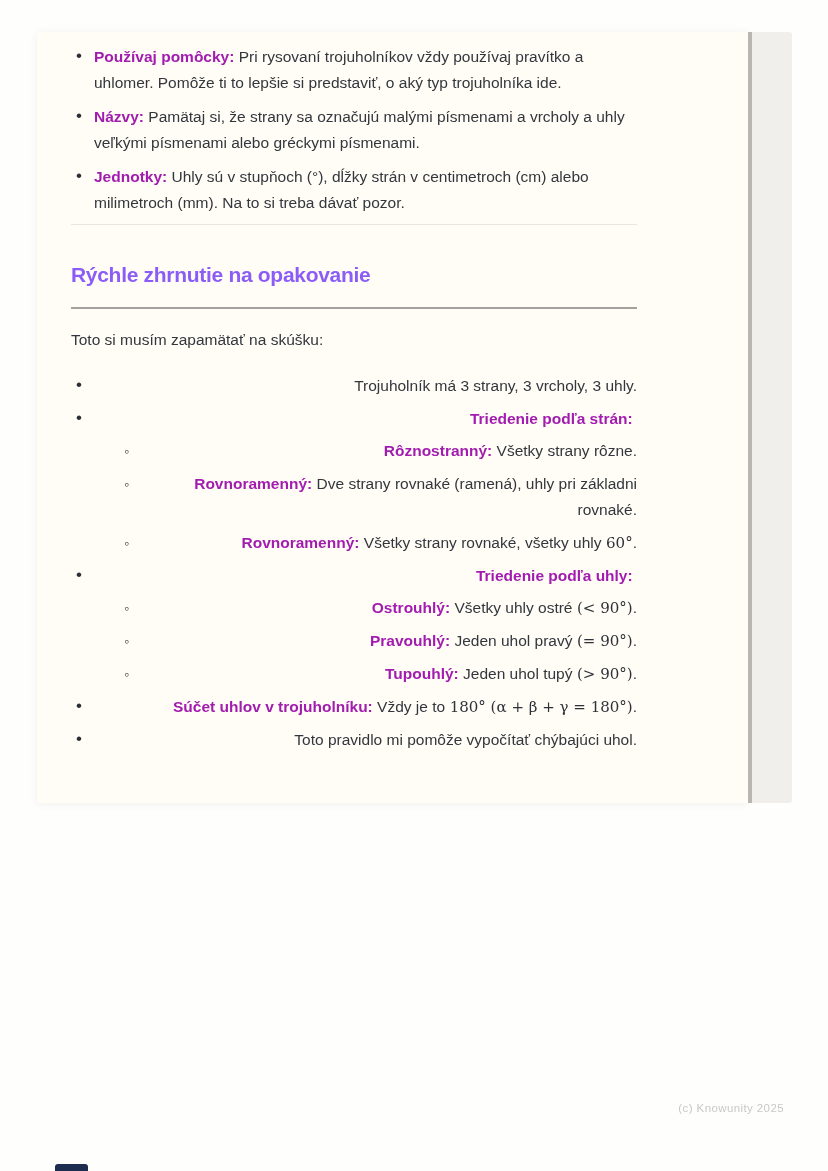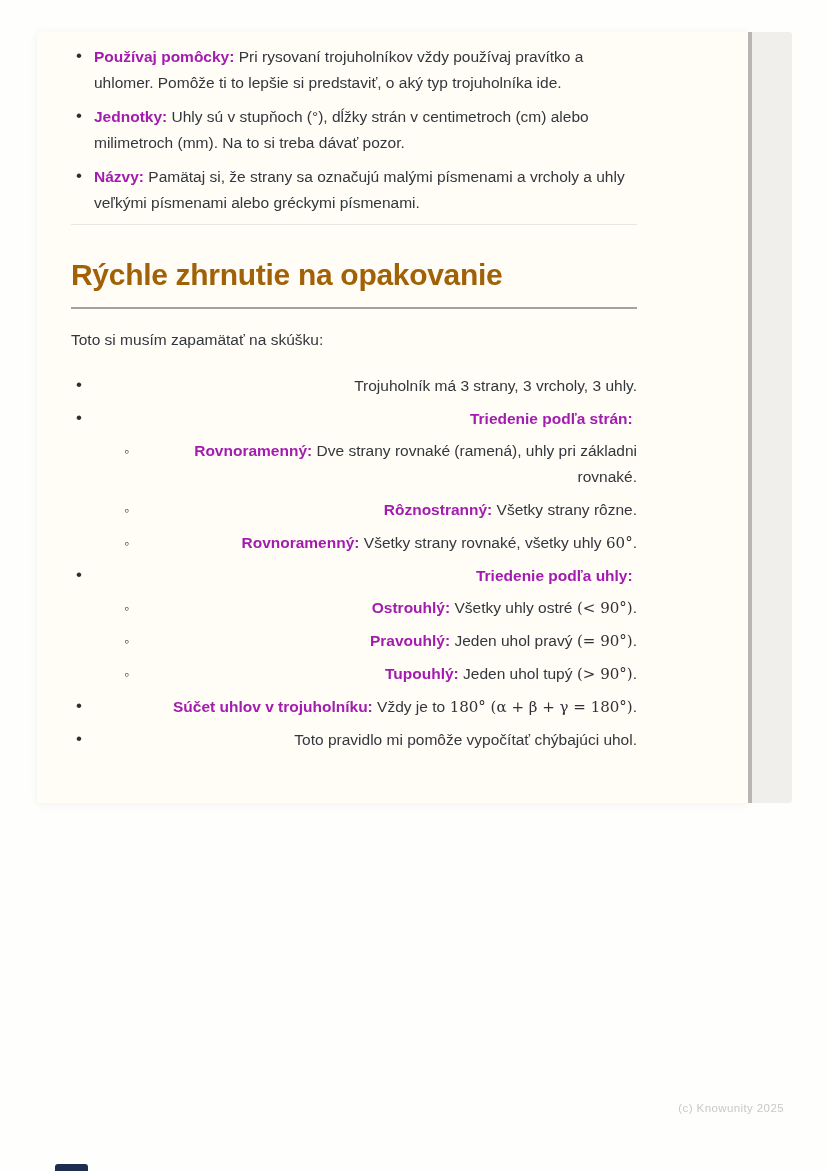--- a/index.html
+++ b/index.html
@@ -50,22 +50,22 @@
     position:absolute;left:4px;top:0;
     font-size:14px;font-weight:700;color:#2b2f35;
   }
   ul.summary > li{margin-bottom:7px;}
   .tips-list{margin-bottom:6px;}
   
   .soft-divider{border:none;border-top:1px solid #e8e7e2;margin:0;}
   .heading-rule{border:none;border-top:2px solid #a3a29e;margin:12px 0 0 0;}
   h1.section-heading{
     margin:30px 0 0 0;
-    font-size:30px;line-height:40px;
-    font-weight:700;color:#a16207;
+    font-size:21px;line-height:40px;
+    font-weight:700;color:#8b5cf6;
     letter-spacing:-0.3px;
   }
   .intro-par{margin:18px 0 0 0;}
   .summary{margin-top:20px;text-align:right;}
   
   .footer-credit{
     position:absolute;top:1102px;right:44px;
     font-size:11.5px;color:#c8c8c4;letter-spacing:0.4px;
   }
   .bottom-indicator{
@@ -76,48 +76,48 @@
 </head>
 <body>
 
 <div class="page-card">
 
   <ul class="top tips-list body-text">
     <li>
       <span class="lead">Používaj pomôcky:</span><span>Pri rysovaní trojuholníkov vždy používaj pravítko a uhlomer. Pomôže ti to lepšie si predstaviť, o aký typ trojuholníka ide.</span>
     </li>
     <li>
-      <span class="lead">Jednotky:</span><span>Uhly sú v stupňoch (°), dĺžky strán v centimetroch (cm) alebo milimetroch (mm). Na to si treba dávať pozor.</span>
+      <span class="lead">Názvy:</span><span>Pamätaj si, že strany sa označujú malými písmenami a vrcholy a uhly veľkými písmenami alebo gréckymi písmenami.</span>
     </li>
     <li>
-      <span class="lead">Názvy:</span><span>Pamätaj si, že strany sa označujú malými písmenami a vrcholy a uhly veľkými písmenami alebo gréckymi písmenami.</span>
+      <span class="lead">Jednotky:</span><span>Uhly sú v stupňoch (°), dĺžky strán v centimetroch (cm) alebo milimetroch (mm). Na to si treba dávať pozor.</span>
     </li>
   </ul>
 
   <hr class="soft-divider">
 
   <h1 class="section-heading">Rýchle zhrnutie na opakovanie</h1>
   <hr class="heading-rule">
 
   <p class="intro-par body-text">Toto si musím zapamätať na skúšku:</p>
 
   <ul class="top summary body-text">
 
     <li>
       <span>Trojuholník má 3 strany, 3 vrcholy, 3 uhly.</span>
     </li>
 
     <li>
       <span class="lead">Triedenie podľa strán:</span>
       <ul class="sub">
         <li>
-          <span class="lead">Rovnoramenný:</span><span>Dve strany rovnaké (ramená), uhly pri základni rovnaké.</span>
+          <span class="lead">Rôznostranný:</span><span>Všetky strany rôzne.</span>
         </li>
         <li>
-          <span class="lead">Rôznostranný:</span><span>Všetky strany rôzne.</span>
+          <span class="lead">Rovnoramenný:</span><span>Dve strany rovnaké (ramená), uhly pri základni rovnaké.</span>
         </li>
         <li>
           <span class="lead">Rovnoramenný:</span><span>Všetky strany rovnaké, všetky uhly</span><span class="math">60°</span><span>.</span>
         </li>
       </ul>
     </li>
 
     <li>
       <span class="lead">Triedenie podľa uhly:</span>
       <ul class="sub">

